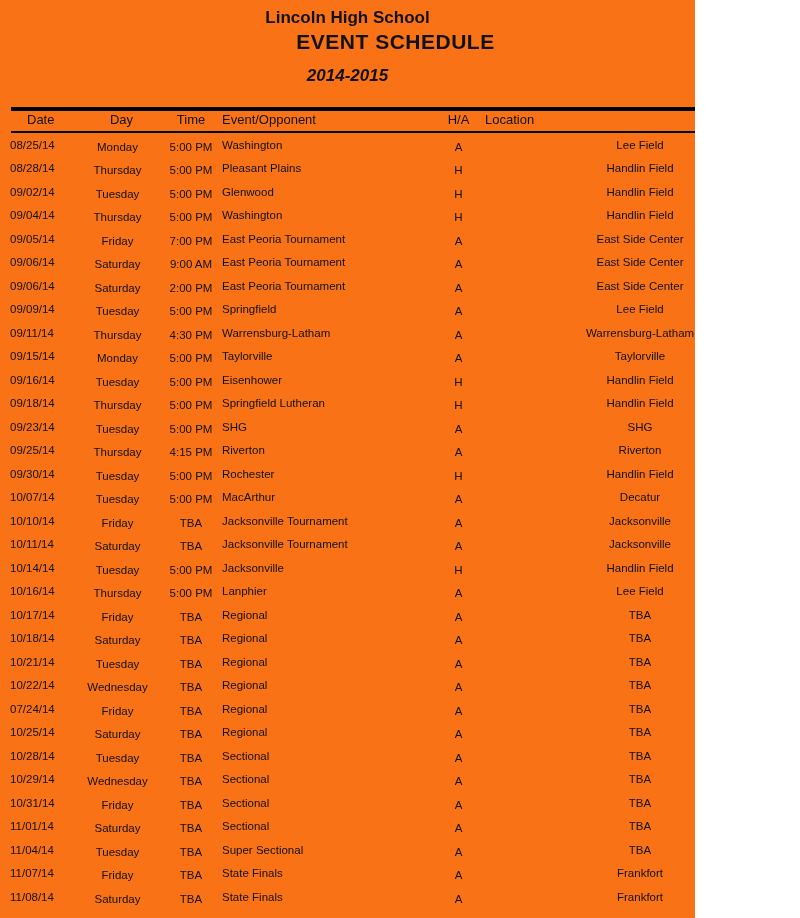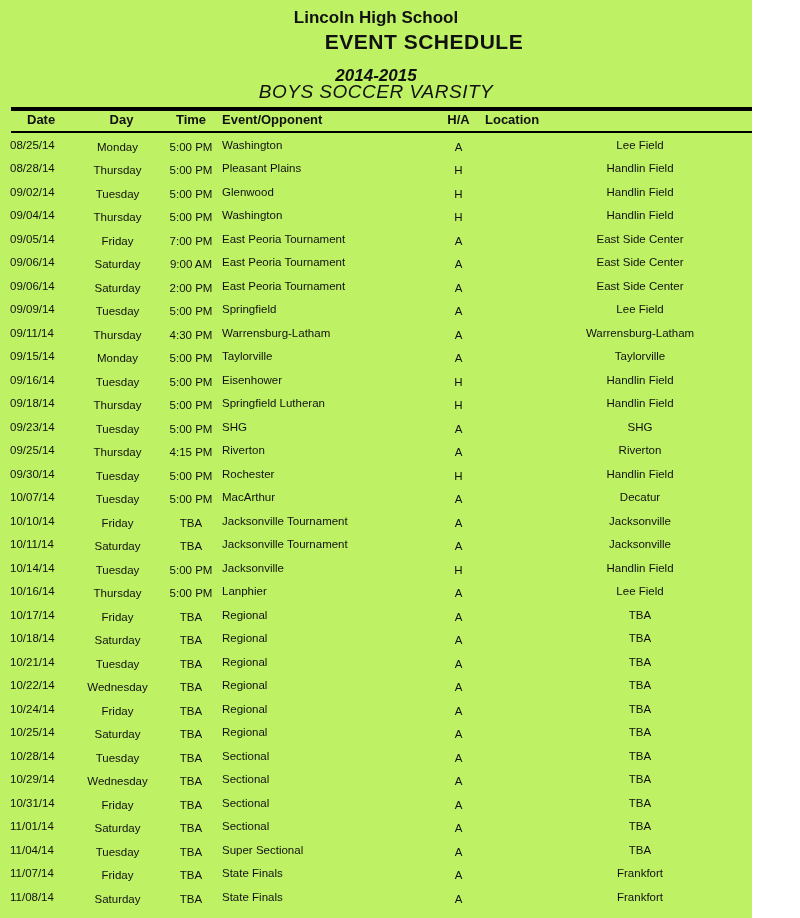--- a/index.html
+++ b/index.html
@@ -2,23 +2,23 @@
 <html><head>
 <meta charset="utf-8">
 <style>
   html, body {
     margin: 0;
     padding: 0;
     background: #ffffff;
   }
   .page {
     position: relative;
-    width: 752px;
+    width: 695px;
     height: 918px;
-    background: #bef264;
+    background: #f97316;
     font-family: "Liberation Sans", "DejaVu Sans", sans-serif;
     color: #111111;
     overflow: hidden;
   }
   .centered {
     position: absolute;
     left: 0;
     width: 100%;
     text-align: center;
     white-space: nowrap;
@@ -48,21 +48,21 @@
   .grid-cols {
     display: grid;
     grid-template-columns: 75px 85px 62px 223px 27px 1fr;
   }
   .thead {
     position: absolute;
     top: 112px;
     left: 0;
     width: 800px;
     font-size: 13px;
-    font-weight: bold;
+    font-weight: normal;
     align-items: center;
   }
   .th { white-space: nowrap; }
   .th-date     { padding-left: 27px; }
   .th-day      { padding-left: 8px; text-align: center; }
   .th-time     { text-align: center; }
   .th-event    { }
   .th-ha       { text-align: center; }
   .th-location { padding-left: 13px; }
 
@@ -86,21 +86,20 @@
   .cell-location { padding-left: 8px; text-align: center; }
 </style>
 </head>
 <body>
 
 <div class="page">
 
   <div class="centered school-name">Lincoln High School</div>
   <div class="centered event-title">EVENT SCHEDULE</div>
   <div class="centered season-label">2014-2015</div>
-  <div class="centered team-label">BOYS SOCCER VARSITY</div>
 
   <div class="rule-thick"></div>
 
   <div class="thead grid-cols">
     <div class="th th-date">Date</div>
     <div class="th th-day">Day</div>
     <div class="th th-time">Time</div>
     <div class="th th-event">Event/Opponent</div>
     <div class="th th-ha">H/A</div>
     <div class="th th-location">Location</div>
@@ -295,21 +294,21 @@
       </div>
       <div class="row grid-cols">
         <div class="cell cell-date">10/22/14</div>
         <div class="cell cell-day">Wednesday</div>
         <div class="cell cell-time">TBA</div>
         <div class="cell cell-event">Regional</div>
         <div class="cell cell-ha">A</div>
         <div class="cell cell-location">TBA</div>
       </div>
       <div class="row grid-cols">
-        <div class="cell cell-date">10/24/14</div>
+        <div class="cell cell-date">07/24/14</div>
         <div class="cell cell-day">Friday</div>
         <div class="cell cell-time">TBA</div>
         <div class="cell cell-event">Regional</div>
         <div class="cell cell-ha">A</div>
         <div class="cell cell-location">TBA</div>
       </div>
       <div class="row grid-cols">
         <div class="cell cell-date">10/25/14</div>
         <div class="cell cell-day">Saturday</div>
         <div class="cell cell-time">TBA</div>

